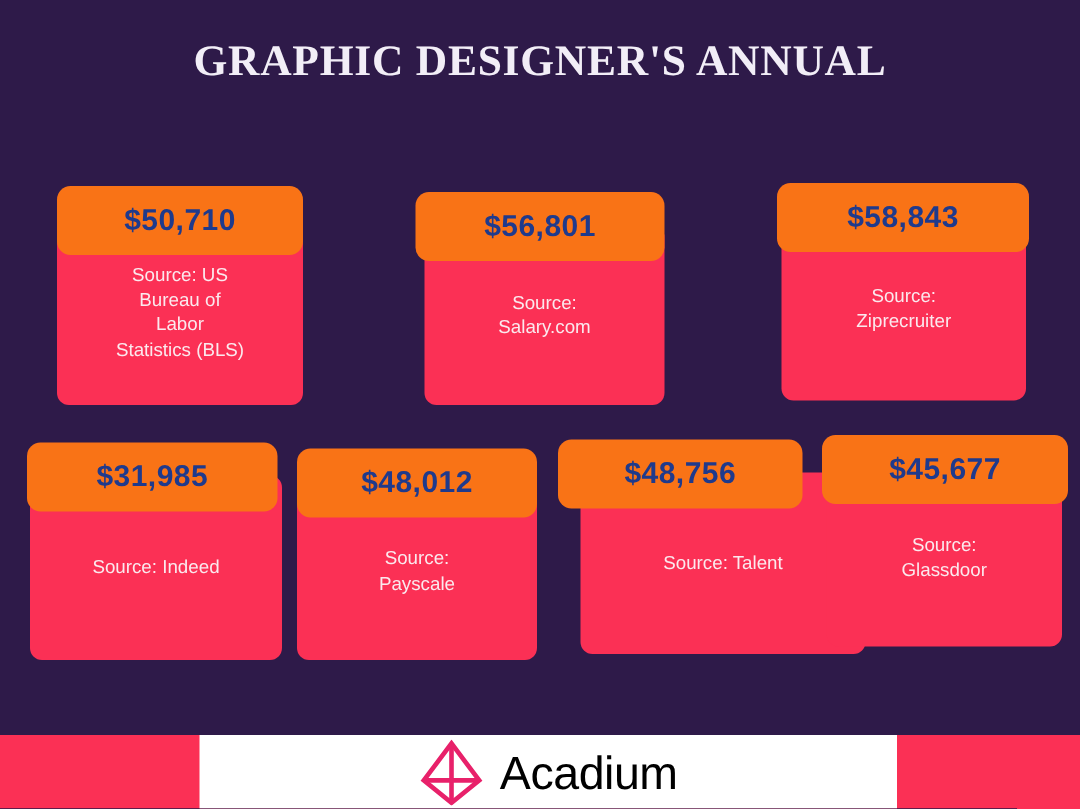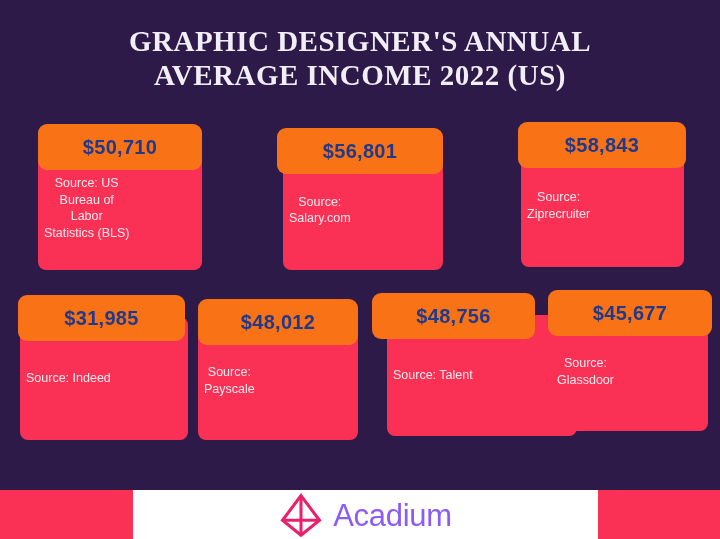--- a/index.html
+++ b/index.html
@@ -48,21 +48,21 @@
   .card-body {
     position: absolute;
     left: 0;
     top: 22px;
     width: 100%;
     background: #fb3055;
     border-radius: 8px;
     box-sizing: border-box;
     display: flex;
     align-items: center;
-    justify-content: flex-start;
+    justify-content: center;
     text-align: center;
     color: #fbe9ee;
     font-size: 12.5px;
     line-height: 1.32;
     padding: 4px 6px;
   }
   .card-value {
     position: absolute;
     left: 0;
     top: 0;
@@ -104,37 +104,36 @@
     justify-content: center;
     gap: 10px;
   }
   .logo-mark {
     width: 44px;
     height: 44px;
     display: block;
     flex: 0 0 auto;
   }
   .logo-word {
-    color: #8b5cf6;
+    color: #000000;
     font-size: 31px;
     letter-spacing: -0.3px;
     font-weight: normal;
     line-height: 1;
     position: relative;
     top: 1px;
   }
 </style>
 </head>
 <body>
 
 <div id="infographic">
 
   <div class="title-block">
     <span class="title-line">GRAPHIC DESIGNER'S ANNUAL</span>
-    <span class="title-line">AVERAGE INCOME 2022 (US)</span>
   </div>
 
   <div class="card" style="left:38px; top:124px; width:164px; height:146px;">
     <div class="card-body" style="height:124px;">
       <span>
         <span class="src-text">Source: US</span>
         <span class="src-text">Bureau of</span>
         <span class="src-text">Labor</span>
         <span class="src-text">Statistics (BLS)</span>
       </span>

